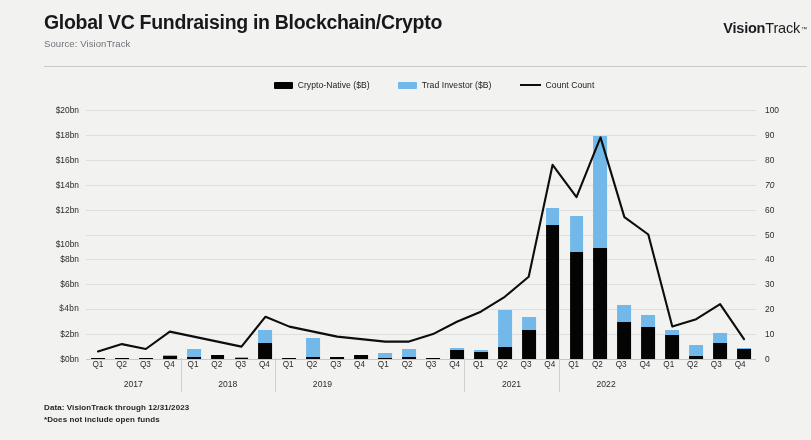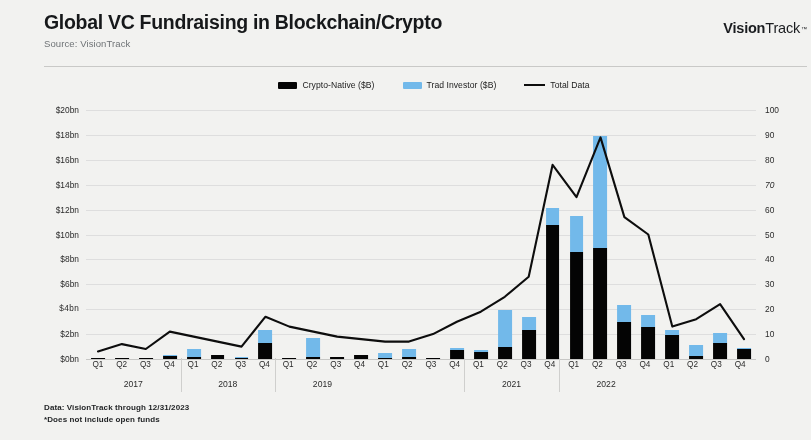--- a/index.html
+++ b/index.html
@@ -126,32 +126,32 @@
       <div class="legend-item">
         <span class="sw-bar" style="background: rgb(4, 4, 4);"></span>
         <span>Crypto-Native ($B)</span>
       </div>
       <div class="legend-item">
         <span class="sw-bar" style="background: rgb(114, 185, 234);"></span>
         <span>Trad Investor ($B)</span>
       </div>
       <div class="legend-item">
         <span class="sw-line" style="background: rgb(13, 13, 13);"></span>
-        <span>Total Data</span>
+        <span>Count Count</span>
       </div>
     </div>
 
   <div class="chart-area">
     <div class="ylabels-left" id="ylabels-left">
         <div class="ytick" style="top: 249px;">$0bn</div>
         <div class="ytick" style="top: 224.1px;">$2bn</div>
         <div class="ytick" style="top: 199.2px; font-family: Liberation Mono, monospace;">$4bn</div>
         <div class="ytick" style="top: 174.3px;">$6bn</div>
         <div class="ytick" style="top: 149.4px;">$8bn</div>
-        <div class="ytick" style="top: 125px;">$10bn</div>
+        <div class="ytick" style="top: 134px;">$10bn</div>
         <div class="ytick" style="top: 99.6px;">$12bn</div>
         <div class="ytick" style="top: 74.7px;">$14bn</div>
         <div class="ytick" style="top: 49.8px;">$16bn</div>
         <div class="ytick" style="top: 24.9px;">$18bn</div>
         <div class="ytick" style="top: 0px;">$20bn</div>
       </div>
     <div class="ylabels-right" id="ylabels-right">
         <div class="ytick" style="top: 249px;">0</div>
         <div class="ytick" style="top: 224.1px;">10</div>
         <div class="ytick" style="top: 199.2px;">20</div>

